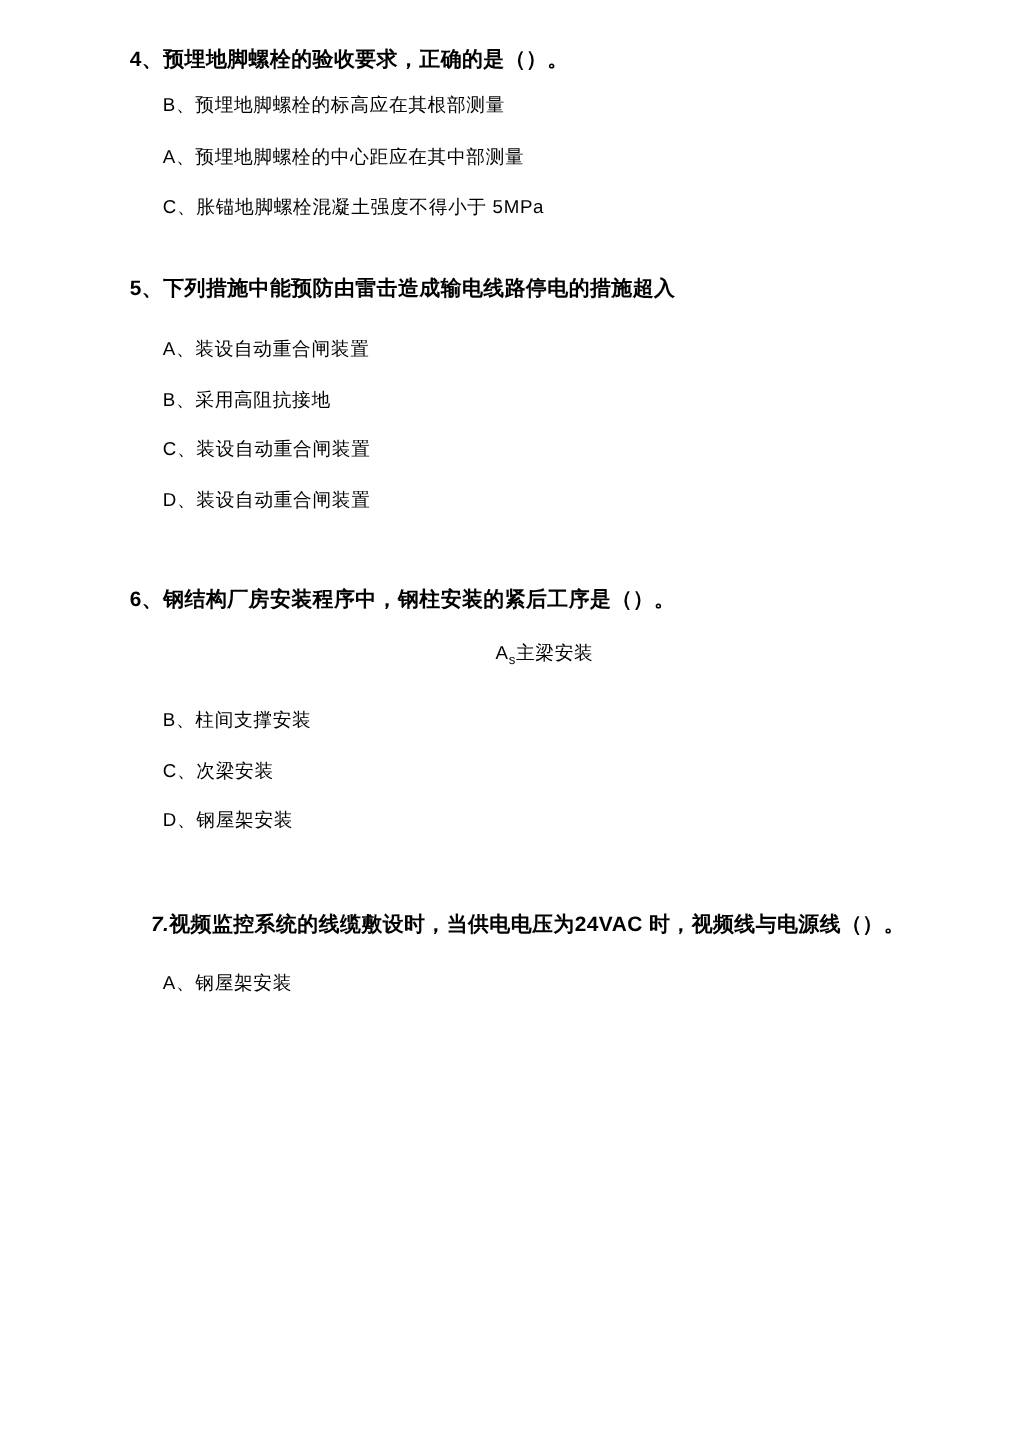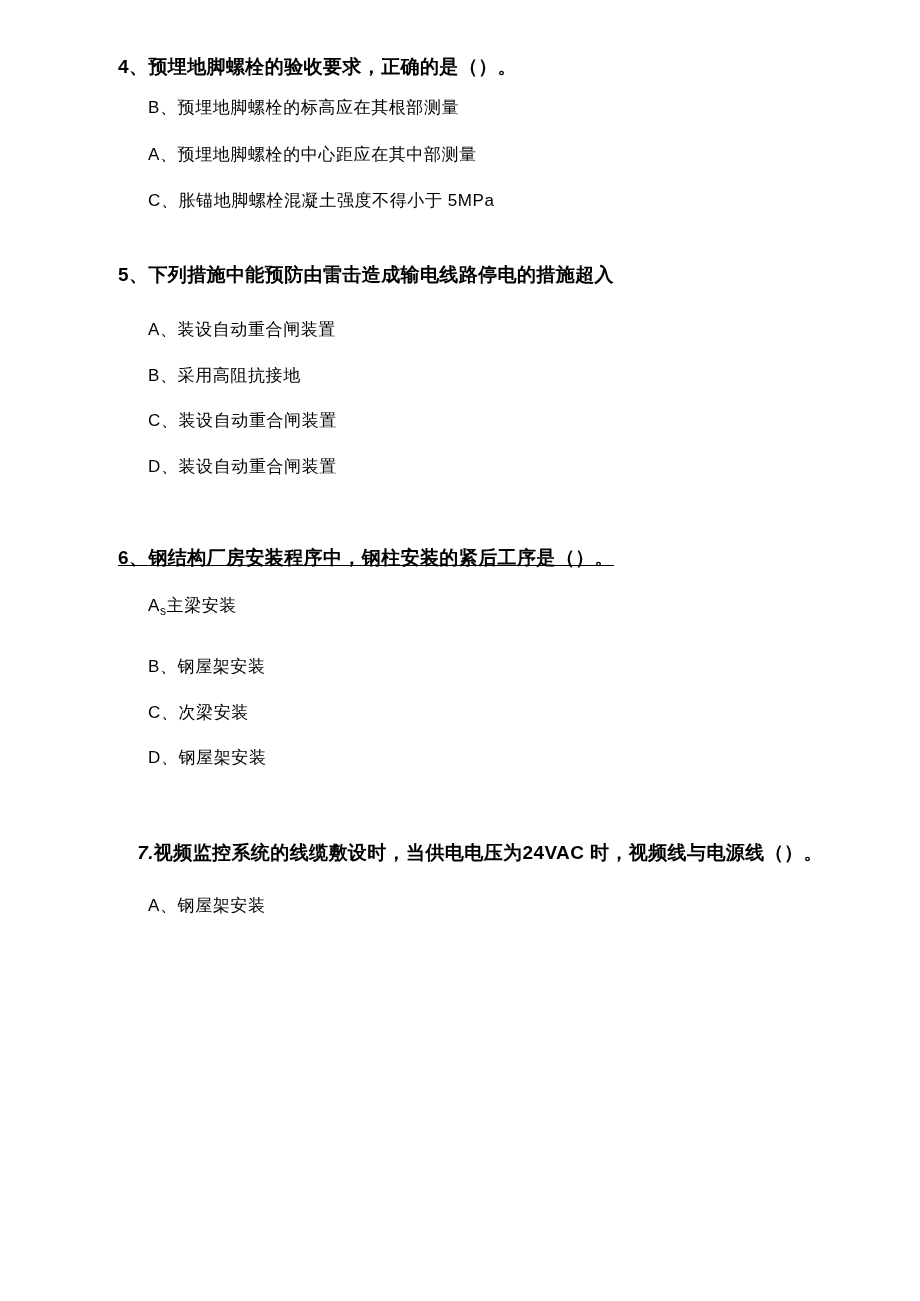--- a/index.html
+++ b/index.html
@@ -12,21 +12,21 @@
     height: 1301px;
     font-family: "Liberation Sans", "DejaVu Sans", sans-serif;
     color: #000000;
     position: relative;
     overflow: hidden;
   }
   .page {
     width: 920px;
     height: 1301px;
     box-sizing: border-box;
-    padding: 52px 78px 40px 118px;
+    padding: 40px 78px 40px 118px;
     position: relative;
   }
   .question {
     margin: 0 0 0 0;
   }
   .q-stem {
     font-size: 19px;
     font-weight: bold;
     line-height: 1.55;
     letter-spacing: 0.4px;
@@ -44,25 +44,25 @@
     padding: 0 0 0 30px;
     margin: 0 0 21px 0;
   }
   .option:last-child {
     margin-bottom: 0;
   }
   .gap-after-q4 { height: 46px; }
   .gap-after-q5 { height: 44px; }
   .gap-after-q6 { height: 44px; }
   .q5-stem { margin-bottom: 28px; }
-  .q6-stem { margin-bottom: 20px; text-decoration: underline; }
+  .q6-stem { margin-bottom: 20px; }
   .q7-stem { margin-bottom: 22px; text-align: center; }
 
   .q5-opts .option { margin-bottom: 20px; }
-  .q6-opts .option:first-child { margin-bottom: 34px; font-size: 17px; }
+  .q6-opts .option:first-child { margin-bottom: 34px; font-size: 17px; text-align: center; }
   .q6-opts .option { margin-bottom: 20px; }
 
   .q7-stem {
     font-size: 19px;
     font-weight: bold;
     line-height: 1.9;
     letter-spacing: 0.4px;
   }
   .q7-num {
     font-style: italic;
@@ -104,21 +104,21 @@
   </div>
 
   <div class="gap-after-q5"></div>
 
   <div class="question">
     <div class="q-stem q6-stem">
       <span>6、</span><span>钢结构厂房安装程序中，钢柱安装的紧后工序是（）。</span>
     </div>
     <ul class="options q6-opts">
       <li class="option"><span>A</span><span class="q6-a-sub">s</span><span>主梁安装</span></li>
-      <li class="option">B、钢屋架安装</li>
+      <li class="option">B、柱间支撑安装</li>
       <li class="option">C、次梁安装</li>
       <li class="option">D、钢屋架安装</li>
     </ul>
   </div>
 
   <div class="gap-after-q6"></div>
 
   <div class="question">
     <div class="q-stem q7-stem">
       <span class="q7-num">7.</span><span>视频监控系统的线缆敷设时，当供电电压为24VAC 时，视频线与电源线（）。</span>

